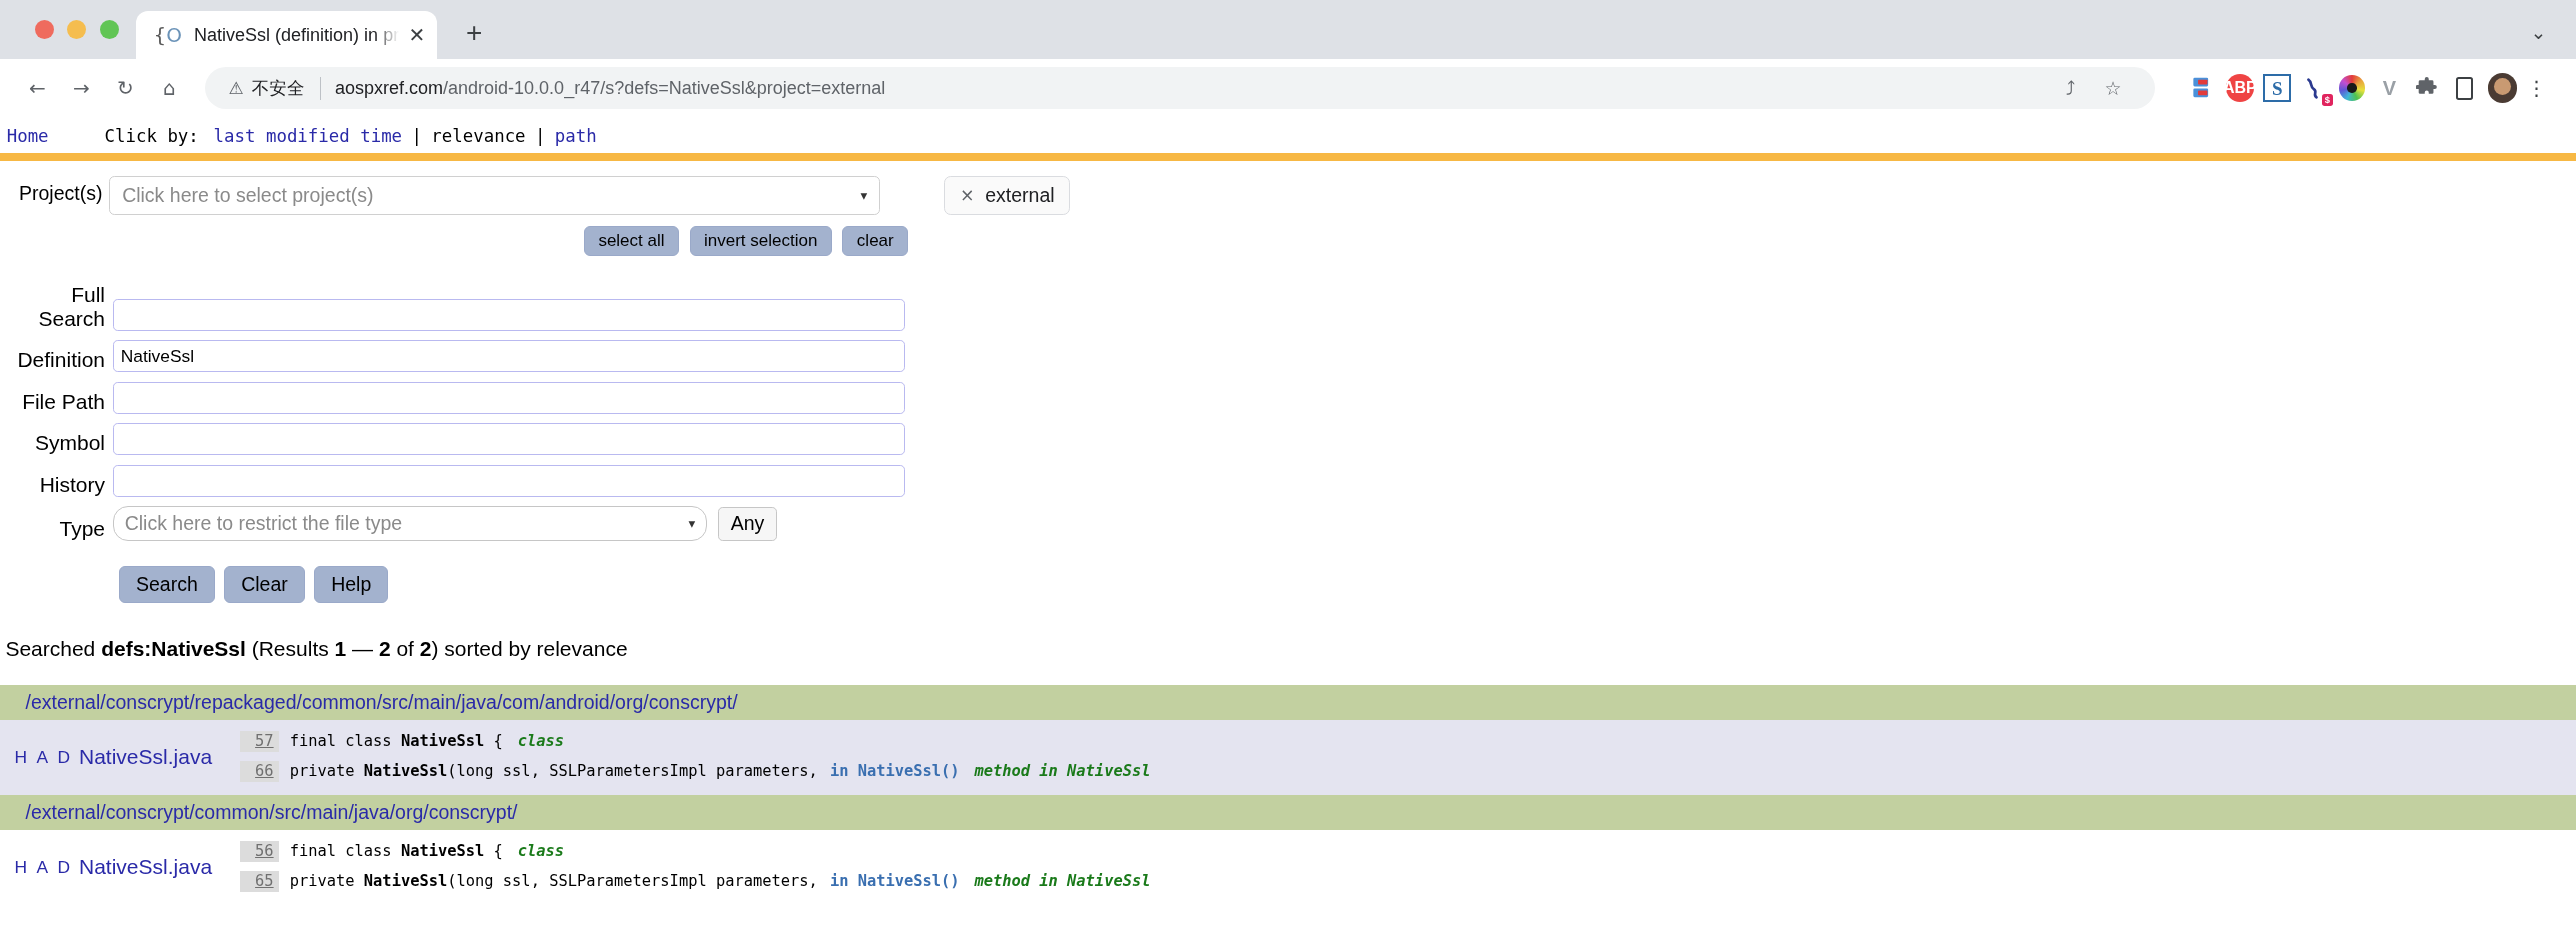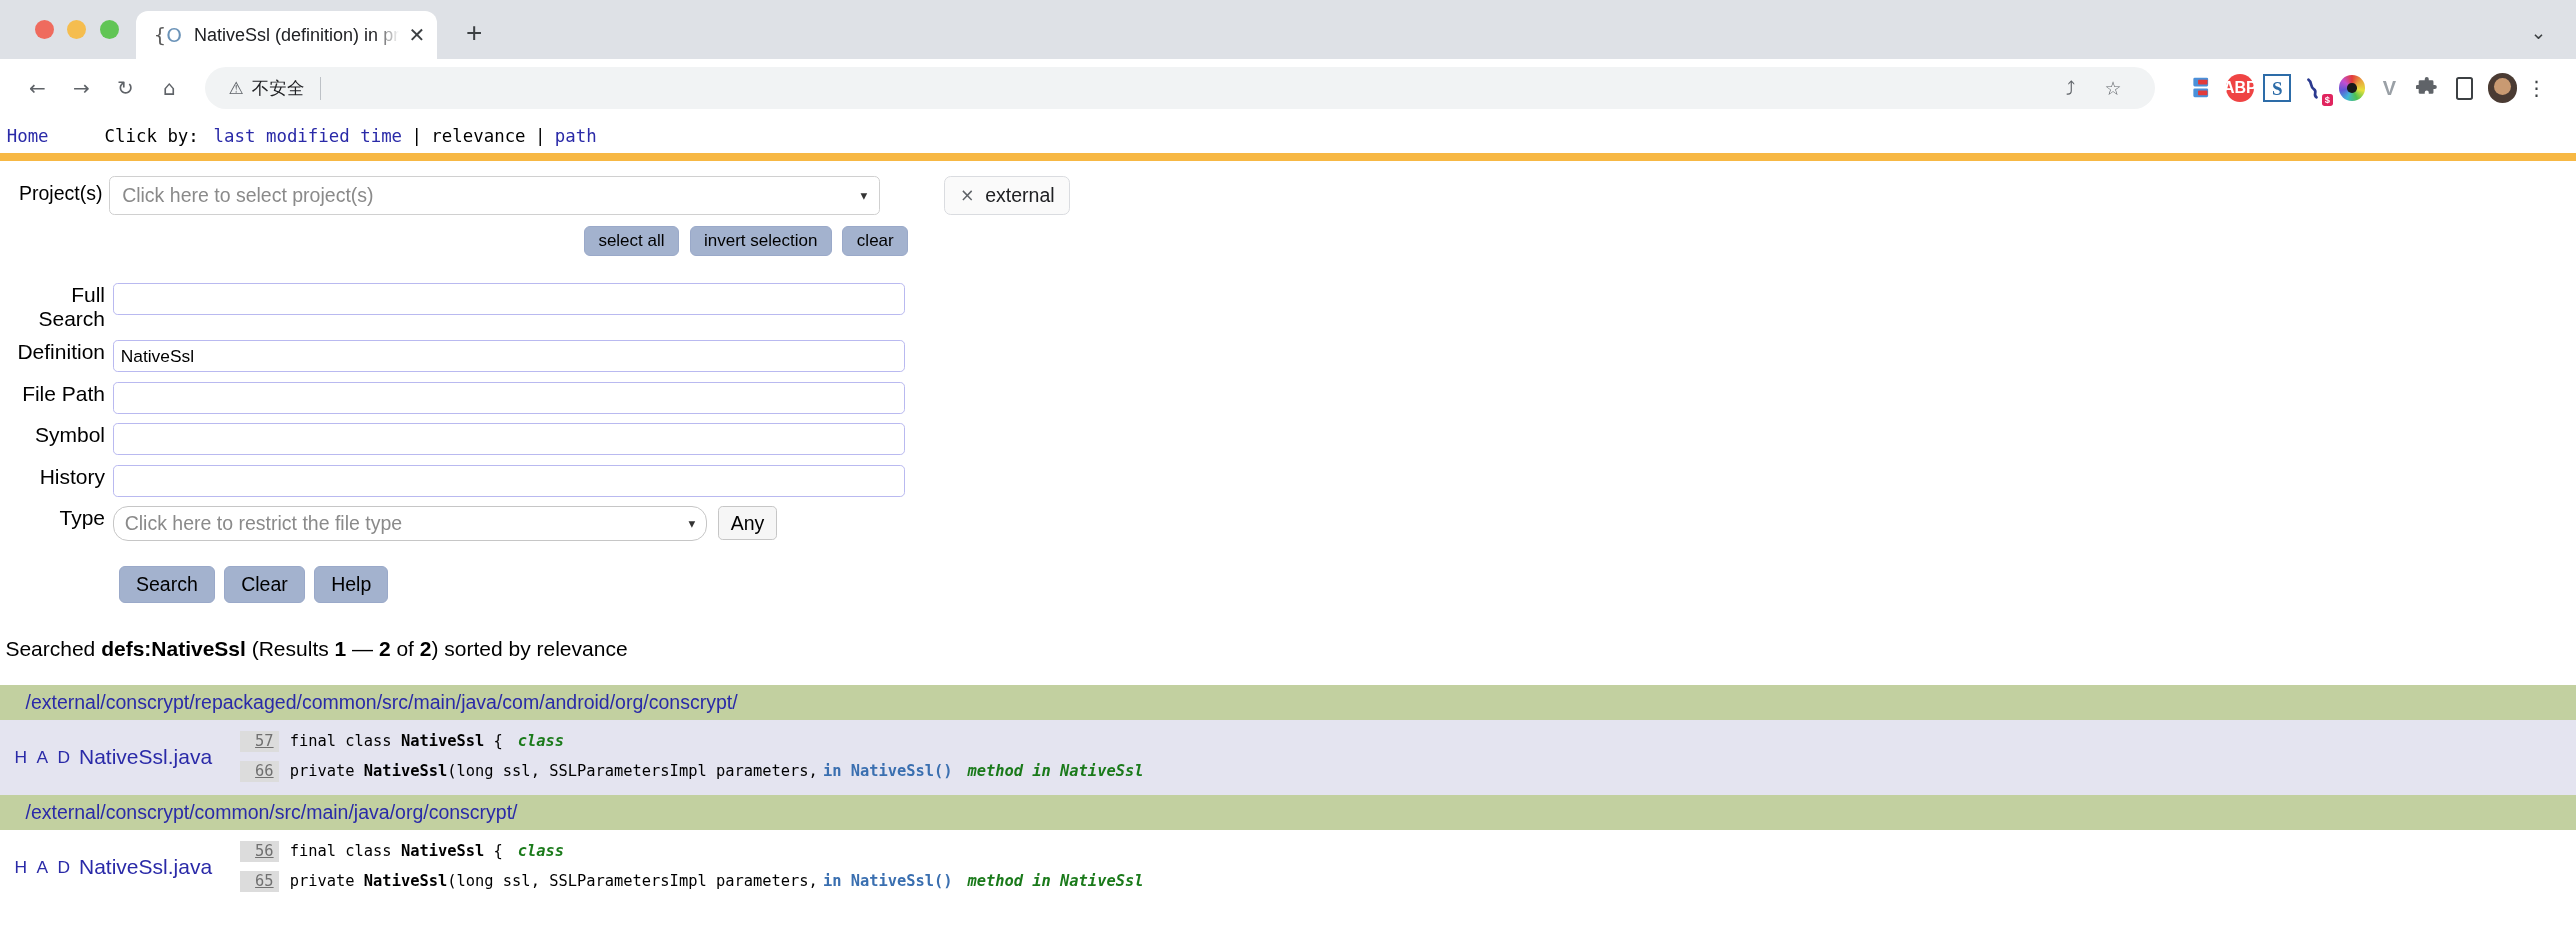--- a/index.html
+++ b/index.html
@@ -149,21 +149,21 @@
     background:#a3b2ce;
     border:1.3px solid #9aa9c9;
     border-radius:6px;
     font-size:17px; color:#000;
     padding:4px 13.4px;
     font-family:"Liberation Sans", sans-serif;
     line-height:1.2;
   }
 
   .fields { margin-top:27px; }
-  .frow { display:flex; align-items:flex-start; margin-bottom:9.4px; }
+  .frow { display:flex; align-items:flex-end; margin-bottom:9.4px; }
   .flabel { width:113px; text-align:right; font-size:21px; color:#000; padding-right:8px; }
   .finput {
     width:792px; height:32px;
     border:1.3px solid #b9b9f0; border-radius:4.7px;
     background:#fff;
     font-size:17.4px; color:#000;
     display:flex; align-items:center;
     padding:0 6.7px;
     font-family:"Liberation Sans", sans-serif;
   }
@@ -231,21 +231,21 @@
     min-width:39px;
     text-align:right;
     background:#dcdcdc;
     color:#707070;
     padding:2.7px 5.4px 2.7px 2.7px;
     margin-right:10.7px;
   }
   .ctext { color:#000; }
   .ctext .kwb { font-weight:bold; }
   .tag-class { color:#1a7a1a; font-weight:bold; font-style:italic; margin-left:14.8px; }
-  .tag-in { color:#3a6fb0; font-weight:bold; margin-left:5px; }
+  .tag-in { color:#3a6fb0; font-weight:bold; margin-left:12px; }
   .tag-method { color:#1a7a1a; font-weight:bold; font-style:italic; margin-left:14.8px; }
 </style>
 </head>
 <body>
 
 <div class="browser-chrome">
 
   <div class="tabstrip">
     <div class="traffic-lights">
       <div class="tl red"></div>
@@ -269,20 +269,21 @@
     <div class="nav-btn">→</div>
     <div class="nav-btn">↻</div>
     <div class="nav-btn">⌂</div>
 
     <div class="omnibox">
       <div class="omnibox-security">
         <span class="warn-tri">⚠</span>
         <span class="sec-text">不安全</span>
       </div>
       <div class="omnibox-sep"></div>
+      <div class="omnibox-url"><span class="host">aospxref.com</span><span>/android-10.0.0_r47/s?defs=NativeSsl&amp;project=external</span></div>
       <div class="omnibox-right">
         <span class="tb-icon">⤴</span>
         <span class="tb-icon">☆</span>
       </div>
     </div>
 
     <div class="ext-icons">
       <span class="ext">
         <svg width="25.5" height="25.5" viewBox="0 0 38 38">
             <rect x="5" y="4" width="22" height="13" rx="2" fill="#4a90d9"></rect>

